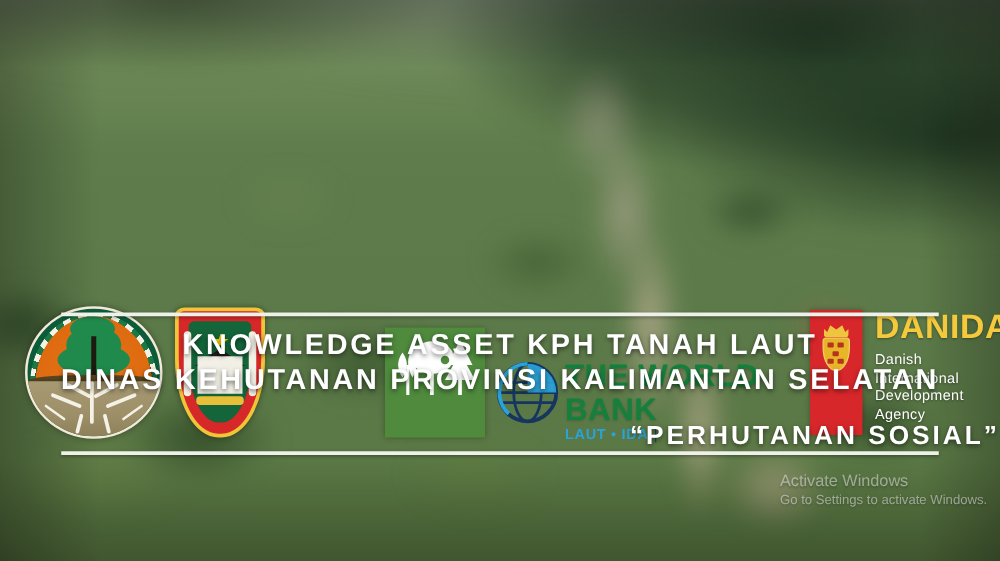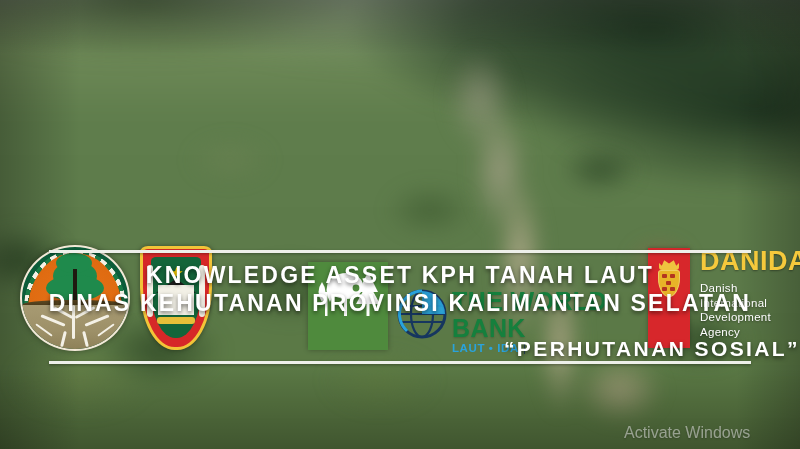--- a/index.html
+++ b/index.html
@@ -160,21 +160,21 @@
   .title-line { font-weight:700; color:#ffffff; letter-spacing:2.2px;
                 text-shadow:0 2px 4px rgba(0,0,0,.55); line-height:1.22; }
   .title-line-1 { font-size:23px; }
   .title-line-2 { font-size:23px; }
   .subtitle { text-align:right; margin-top:20px; font-weight:700; font-size:21px; color:#ffffff;
               letter-spacing:2.4px; text-shadow:0 2px 4px rgba(0,0,0,.55); }
 
   
   .watermark { position:absolute; left:624px; top:376px; width:176px; text-align:left;
                color:rgba(235,235,235,.52); text-shadow:0 1px 2px rgba(0,0,0,.25); }
-  .wm-title { font-size:16px; line-height:17px; font-weight:400;margin-top:48px; }
+  .wm-title { font-size:13px; line-height:17px; font-weight:400; }
   .wm-sub { font-size:10.5px; line-height:14px; font-weight:400; }
 </style>
 </head>
 <body>
 
 <div class="frame">
 
   <div class="bg">
     <div class="bg-layer bg-base bg-blur"></div>
     <div class="bg-layer bg-hills bg-blur"></div>
@@ -289,15 +289,16 @@
     <div class="title-lines">
       <div class="title-line title-line-1">KNOWLEDGE ASSET KPH TANAH LAUT</div>
       <div class="title-line title-line-2">DINAS KEHUTANAN PROVINSI KALIMANTAN SELATAN</div>
       <div class="subtitle">“PERHUTANAN SOSIAL”</div>
     </div>
     <div class="rule rule-bottom"></div>
   </div>
 
   <div class="watermark">
     <div class="wm-title">Activate Windows</div>
+    <div class="wm-sub">Go to Settings to activate Windows.</div>
   </div>
 
 </div>
 
 </body></html>

